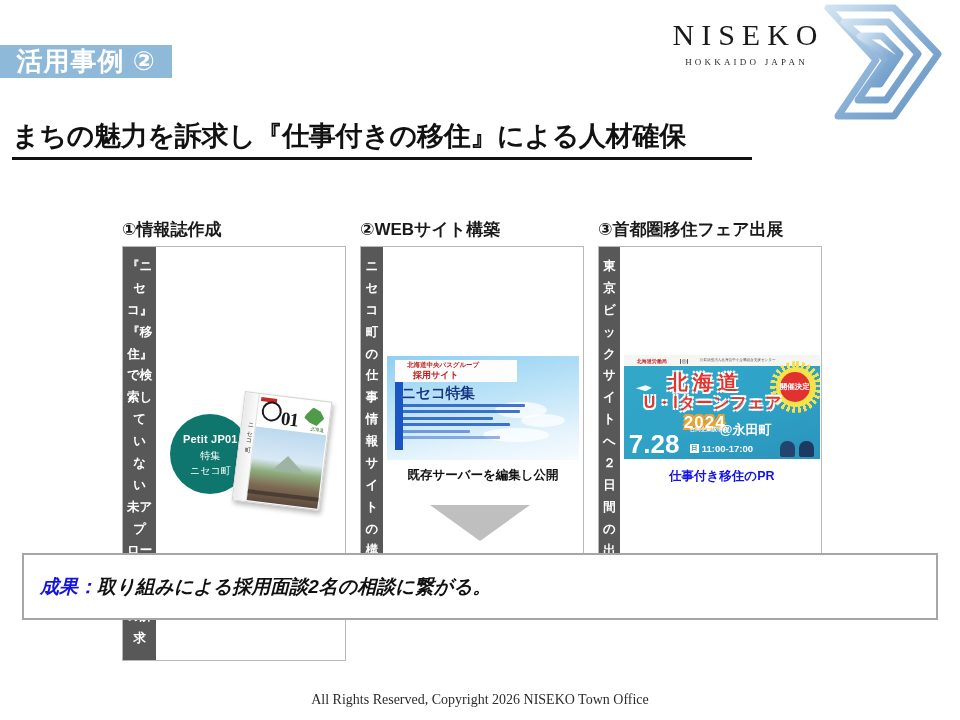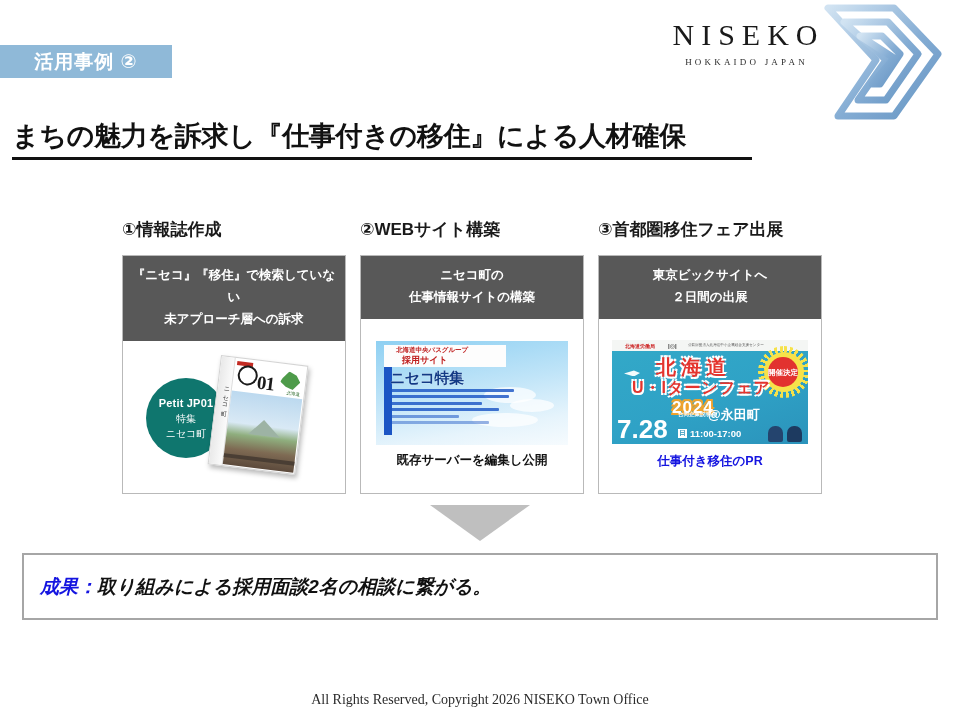--- a/index.html
+++ b/index.html
@@ -19,37 +19,37 @@
     padding-left:7px;
   }
   .logo-sub{
     font-family:"Liberation Serif","DejaVu Serif",serif;
     font-size:9px;letter-spacing:3.2px;color:#2b2b2b;margin-top:7px;padding-left:3px;
   }
 
   
   .badge{
     position:absolute;left:0;top:45px;width:172px;height:33px;
-    background:#8fb9d8;color:#ffffff;font-size:19px;font-weight:bold;
+    background:#8fb9d8;color:#ffffff;font-size:26px;font-weight:bold;
     display:flex;align-items:center;justify-content:center;letter-spacing:1px;
   }
 
   
   .page-title{
     position:absolute;left:12px;top:118px;width:740px;
     font-size:27px;font-weight:bold;color:#111;letter-spacing:-.3px;
     border-bottom:3px solid #111;padding-bottom:3px;white-space:nowrap;
   }
 
   
   .cols{position:absolute;left:122px;top:218px;width:700px;height:276px;
         display:flex;justify-content:space-between;}
-  .col{width:224px;display:flex;flex-direction:column;gap:9px;}
+  .col{width:224px;display:flex;flex-direction:column;}
   .col-title{font-size:17px;font-weight:bold;color:#1a1a1a;margin-bottom:5px;white-space:nowrap;}
-  .card{flex:1;border:1px solid #b9b9b9;display:flex;flex-direction:column;background:#fff;}
+  .card{flex:1;border:1px solid #b9b9b9;display:flex;flex-direction:row;background:#fff;}
   .card-head{
     background:#585858;color:#fff;padding:9px 4px 10px;text-align:center;
     font-size:12.5px;font-weight:bold;line-height:1.75;
   }
   .card-body{flex:1;display:flex;flex-direction:column;align-items:center;
              justify-content:center;padding:6px 4px 8px;}
   .cap{font-size:12.5px;font-weight:bold;color:#111;text-align:center;line-height:1.35;}
   .cap-blue{color:#1414e0;}
 
   

